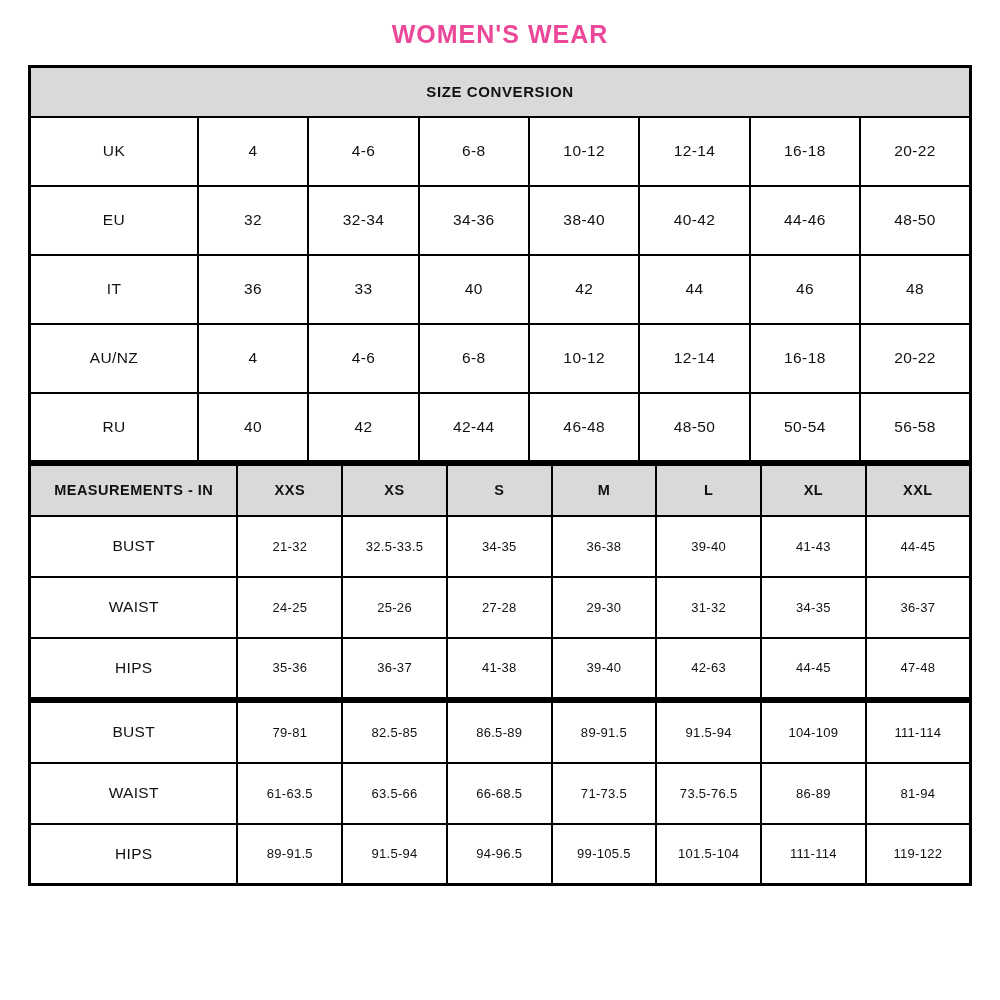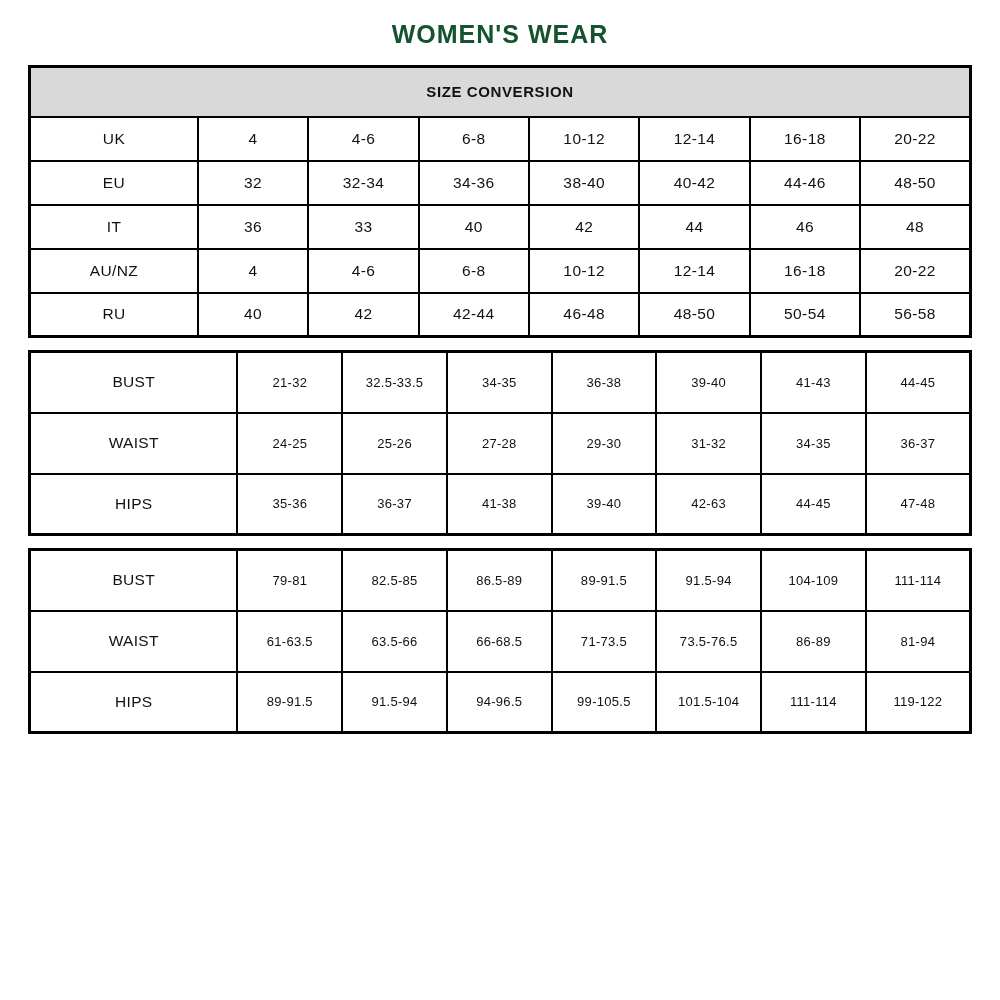--- a/index.html
+++ b/index.html
@@ -13,28 +13,27 @@
     height: 1000px;
     margin: 0 auto;
     padding: 16px 28px 14px 28px;
   }
   h1.page-title {
     text-align: center;
     font-size: 25px;
     font-weight: 700;
     letter-spacing: 1px;
     margin: 4px 0 16px 0;
-    color: #14532d;
+    color: #ec4899;
   }
   table {
     width: 100%;
     border-collapse: collapse;
     table-layout: fixed;
     border: 3px solid #000000;
-    margin-bottom: 12px;
   }
   th, td {
     border: 2px solid #000000;
     text-align: center;
     vertical-align: middle;
     overflow: hidden;
     white-space: nowrap;
   }
   
   .caption-cell {
@@ -45,21 +44,21 @@
     letter-spacing: 0.6px;
   }
   .t1 th.hdr {
     background: #ffffff;
     font-weight: 400;
     height: 58px;
     font-size: 15px;
     letter-spacing: 0.6px;
   }
   .t1 td {
-    height: 44px;
+    height: 69px;
     font-size: 15.5px;
     letter-spacing: 0.4px;
   }
   
   .tm th.hdr {
     background: #d9d9d9;
     font-weight: 700;
     height: 51px;
     font-size: 14.5px;
     letter-spacing: 0.5px;
@@ -156,20 +155,30 @@
       <col>
         <col>
         <col>
         <col>
         <col>
         <col>
         <col>
     </colgroup>
     <tbody>
         <tr>
+          <th class="hdr">MEASUREMENTS - IN</th>
+          <th class="hdr">XXS</th>
+          <th class="hdr">XS</th>
+          <th class="hdr">S</th>
+          <th class="hdr">M</th>
+          <th class="hdr">L</th>
+          <th class="hdr">XL</th>
+          <th class="hdr">XXL</th>
+        </tr>
+        <tr>
           <td class="row-label">BUST</td>
           <td>21-32</td>
           <td>32.5-33.5</td>
           <td>34-35</td>
           <td>36-38</td>
           <td>39-40</td>
           <td>41-43</td>
           <td>44-45</td>
         </tr>
         <tr>

